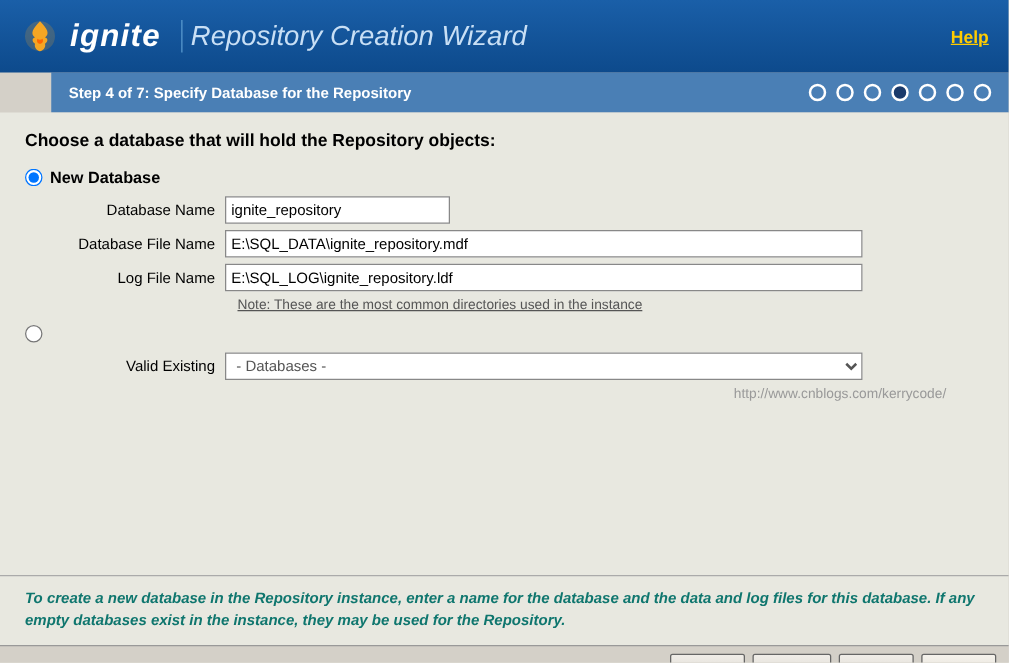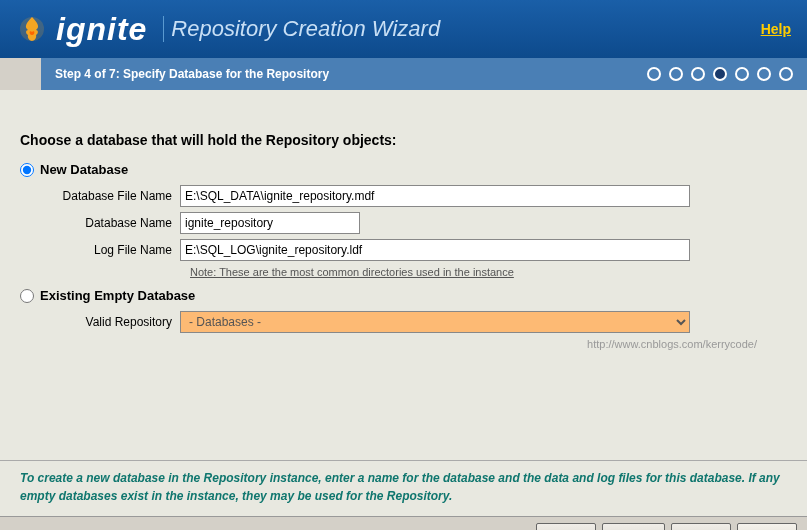--- a/index.html
+++ b/index.html
@@ -25,21 +25,21 @@
       display: flex;
       align-items: center;
       gap: 8px;
     }
     .logo-icon {
       width: 32px;
       height: 32px;
     }
     .logo-text {
       color: white;
-      font-size: 32px;
+      font-size: 25px;
       font-style: italic;
       font-weight: bold;
       letter-spacing: 1px;
     }
     .header-title {
       color: #c8dff5;
       font-size: 22px;
       font-style: italic;
       font-weight: normal;
       margin-left: 16px;
@@ -92,21 +92,20 @@
       background: #e8e8e0;
       padding: 14px 20px;
       height: 370px;
       overflow: hidden;
     }
     .main-title {
       font-size: 14px;
       font-weight: bold;
       color: #000;
       margin-bottom: 14px;
-      margin-top: 28px;
     }
 
     
     .section {
       margin-bottom: 4px;
     }
     .radio-label {
       display: flex;
       align-items: center;
       gap: 6px;
@@ -162,21 +161,21 @@
     .existing-section {
       margin-top: 8px;
     }
     .existing-section .form-row label {
       width: 130px;
     }
     select {
       width: 510px;
       height: 22px;
       border: 1px solid #888;
-      background: #fdba74;
+      background: #ffffff;
       font-size: 12px;
       color: #555;
       padding: 0 4px;
     }
 
     .watermark {
       text-align: right;
       padding-right: 30px;
       margin-top: 4px;
       color: #999;
@@ -254,45 +253,44 @@
 <div class="main">
   <div class="main-title">Choose a database that will hold the Repository objects:</div>
 
   <div class="section">
     <label class="radio-label">
       <input type="radio" name="db_choice" checked="" style="">
       <span class="section-label">New Database</span>
     </label>
 
     <div class="form-row">
+      <label>Database Name</label>
+      <input type="text" class="field-short" value="ignite_repository" style="">
+    </div>
+
+    <div class="form-row">
       <label>Database File Name</label>
       <input type="text" class="field-long" value="E:\SQL_DATA\ignite_repository.mdf" style="">
-    </div>
-
-    <div class="form-row">
-      <label>Database Name</label>
-      <input type="text" class="field-short" value="ignite_repository" style="">
     </div>
 
     <div class="form-row">
       <label>Log File Name</label>
       <input type="text" class="field-long" value="E:\SQL_LOG\ignite_repository.ldf" style="">
     </div>
 
     <div class="note-text">Note: These are the most common directories used in the instance</div>
   </div>
 
   <div class="existing-section">
     <label class="radio-label">
       <input type="radio" name="db_choice" style="">
-      <span class="section-label">Existing Empty Database</span>
     </label>
 
     <div class="form-row">
-      <label>Valid Repository</label>
+      <label>Valid Existing</label>
       <select>
         <option>- Databases -</option>
       </select>
     </div>
   </div>
 
   <div class="watermark">http://www.cnblogs.com/kerrycode/</div>
 </div>
 
 <div class="info-bar">

